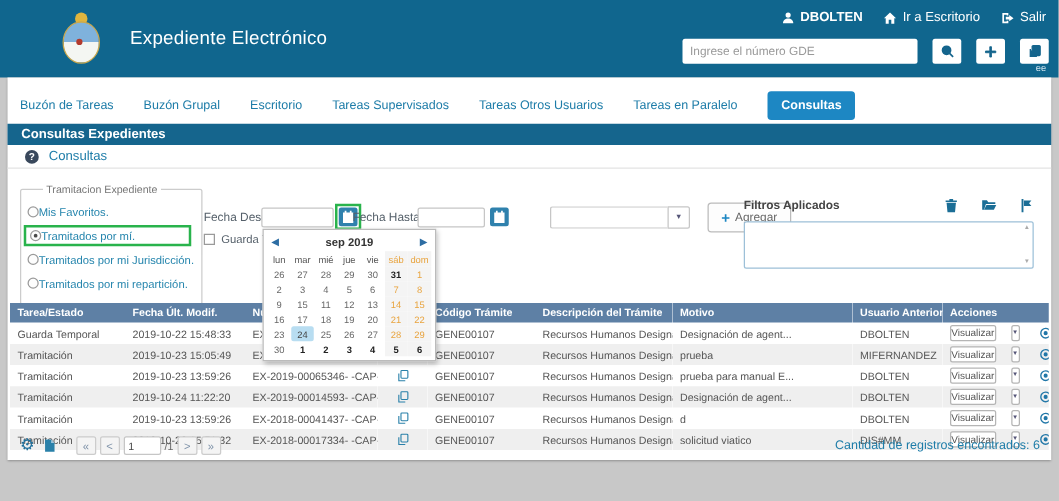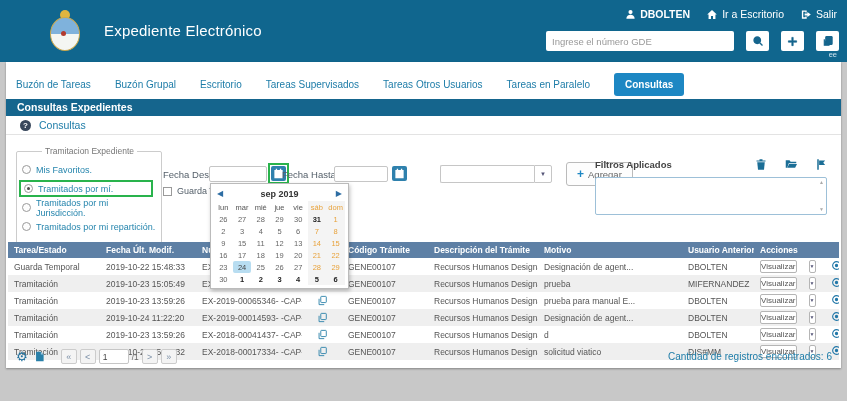--- a/index.html
+++ b/index.html
@@ -40,22 +40,22 @@
               font-size:10.5px;font-weight:bold;line-height:17px;padding-left:11px}
   .breadcrumb{position:absolute;left:0;top:54px;width:835px;height:19px;border-bottom:1px solid #e3e3e3;
               display:flex;align-items:center;gap:8px;padding-left:14px}
   .help-badge{width:11px;height:11px;border-radius:50%;background:#39485c;color:#fff;font-size:8px;font-weight:bold;
               display:flex;align-items:center;justify-content:center}
   .breadcrumb .lbl{font-size:10.5px;color:#1d7ca8}
 
   
   fieldset.tram{position:absolute;left:10px;top:84px;width:146px;height:98px;border:1px solid #ccc;
                 border-radius:2px;padding:3px 5px 0 5px}
-  fieldset.tram legend{font-size:8.5px;color:#777;padding:0 3px;margin-left:20px}
-  .opt{display:flex;align-items:center;gap:5px;font-size:9px;color:#2585ad;height:17px;margin:2px 0;cursor:pointer}
+  fieldset.tram legend{font-size:8.5px;color:#777;padding:0 3px;margin-left:12px}
+  .opt{display:flex;align-items:center;font-size:9px;color:#2585ad;height:17px;margin:2px 0;cursor:pointer}
   .annot-green{border:2px solid #29b34c;padding:0 3px;margin-left:-3px;width:134px}
   .rdo{width:9px;height:9px;min-width:9px;border:1px solid #9a9a9a;border-radius:50%;background:#fdfdfd;position:relative}
   .rdo.on::after{content:"";position:absolute;inset:2px;border-radius:50%;background:#4a4a4a}
 
   .flabel{position:absolute;font-size:9.5px;color:#55606a}
   .fd-label{left:157px;top:107px}
   .fh-label{left:276px;top:107px}
   .txt-input{position:absolute;height:16px;border:1px solid #c6c6c6;border-radius:2px;background:#fff;
              font-size:9px;padding:0 4px;color:#444;font-family:inherit}
   .fd-input{left:203px;top:104px;width:58px}
@@ -89,21 +89,21 @@
   .scr.up{top:2px}.scr.dn{bottom:2px}
 
   
   table.grid{position:absolute;left:2px;top:180px;width:831px;border-collapse:collapse;table-layout:fixed}
   table.grid th{background:#5e80a5;color:#fff;font-size:8.5px;text-align:left;padding:3px 6px;
                 white-space:nowrap;overflow:hidden;font-weight:bold;height:15px}
   table.grid td{font-size:8.5px;color:#555;padding:2px 6px;white-space:nowrap;overflow:hidden;height:14px}
   table.grid tbody tr:nth-child(even) td{background:#efefef}
   .copy-cell{text-align:center}
   .copy-cell svg{fill:none;stroke:#2980a9;stroke-width:1.3;vertical-align:middle;cursor:pointer}
-  .act-cell{display:flex;align-items:flex-start;gap:12px}
+  .act-cell{display:flex;align-items:center;gap:12px}
   .vis-btn{height:13px;width:50px;background:#fff;border:1px solid #b5b5b5;border-radius:2px;font-size:8px;
            color:#555;font-family:inherit;cursor:pointer;line-height:11px}
   .vis-caret{height:13px;width:14px;background:#fff;border:1px solid #b5b5b5;border-radius:2px;font-size:5px;
              color:#557;cursor:pointer;line-height:5px}
   .target-ic{margin-left:3px;display:flex;cursor:pointer}
 
   
   .tfoot{position:absolute;left:10px;top:287px;display:flex;align-items:center;gap:6px}
   .gear-ic{font-family:"DejaVu Sans",sans-serif;font-size:13px;color:#20709d;line-height:13px;cursor:pointer}
   .doc-ic{display:flex;cursor:pointer}

